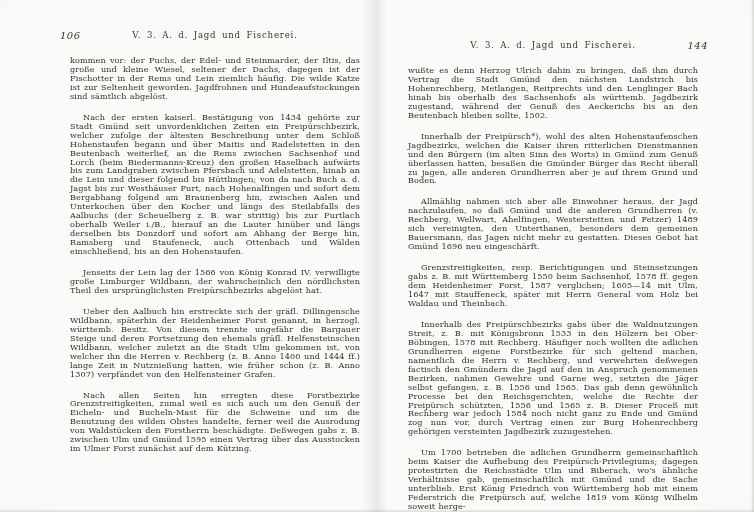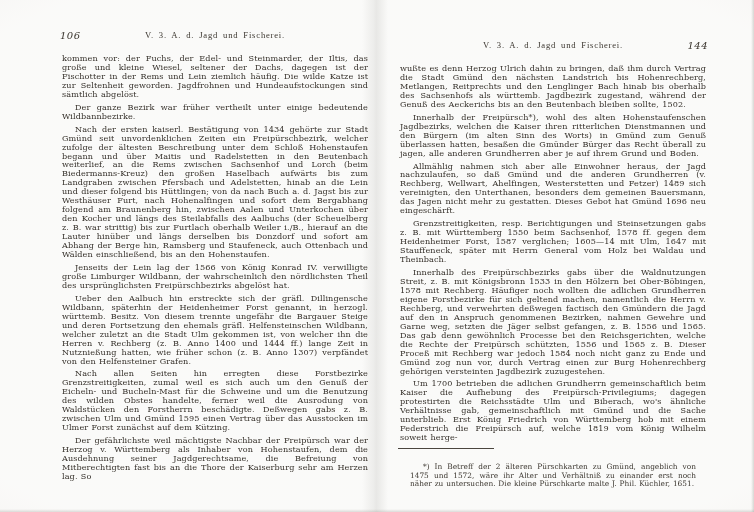--- a/index.html
+++ b/index.html
@@ -57,33 +57,32 @@
     height: 14px;
     margin-bottom: 10px;
     font-size: 8.6px;
     letter-spacing: 0.8px;
     word-spacing: 2px;
     color: #3a352e;
   }
   .running-head .title {
     display: block;
     text-align: center;
-    font-family: Liberation Serif, serif;
   }
   .running-head .folio {
     position: absolute;
     top: 0;
     font-size: 10px;
     letter-spacing: 0.5px;
     font-style: italic;
   }
   .folio.left  { left: 2px; }
   .folio.right { right: 2px; }
   .body-text p {
-    margin: 4px;
+    margin: 12px;
     font-size: 8.1px;
     line-height: 8.95px;
     text-align: justify;
     word-spacing: 0.6px;
     letter-spacing: 0.1px;
   }
   .body-text p.indent { text-indent: 13px; }
   .footnote-rule {
     width: 96px;
     height: 1px;
@@ -108,26 +107,24 @@
 <div class="edge-right"></div>
 <div class="edge-bottom"></div>
 
 <div class="page" id="page-left">
   <div class="running-head">
     <span class="folio left">106</span>
     <span class="title">V. 3. A. d. Jagd und Fischerei.</span>
   </div>
   <div class="body-text">
     <p>kommen vor: der Fuchs, der Edel- und Steinmarder, der Iltis, das große und kleine Wiesel, seltener der Dachs, dagegen ist der Fischotter in der Rems und Lein ziemlich häufig. Die wilde Katze ist zur Seltenheit geworden. Jagdfrohnen und Hundeaufstockungen sind sämtlich abgelöst.</p>
-    <p class="indent">Der ganze Bezirk war früher vertheilt unter einige bedeutende Wildbannbezirke.</p>
     <p class="indent">Nach der ersten kaiserl. Bestätigung von 1434 gehörte zur Stadt Gmünd seit unvordenklichen Zeiten ein Freipürschbezirk, welcher zufolge der ältesten Beschreibung unter dem Schloß Hohenstaufen begann und über Maitis und Radelstetten in den Beutenbach weiterlief, an die Rems zwischen Sachsenhof und Lorch (beim Biedermanns-Kreuz) den großen Haselbach aufwärts bis zum Landgraben zwischen Pfersbach und Adelstetten, hinab an die Lein und dieser folgend bis Hüttlingen; von da nach Buch a. d. Jagst bis zur Westhäuser Furt, nach Hohenalfingen und sofort dem Bergabhang folgend am Braunenberg hin, zwischen Aalen und Unterkochen über den Kocher und längs des Steilabfalls des Aalbuchs (der Scheuelberg z. B. war strittig) bis zur Furtlach oberhalb Weiler i./B., hierauf an die Lauter hinüber und längs derselben bis Donzdorf und sofort am Abhang der Berge hin, Ramsberg und Staufeneck, auch Ottenbach und Wälden einschließend, bis an den Hohenstaufen.</p>
     <p class="indent">Jenseits der Lein lag der 1566 von König Konrad IV. verwilligte große Limburger Wildbann, der wahrscheinlich den nördlichsten Theil des ursprünglichsten Freipürschbezirks abgelöst hat.</p>
     <p class="indent">Ueber den Aalbuch hin erstreckte sich der gräfl. Dillingensche Wildbann, späterhin der Heidenheimer Forst genannt, in herzogl. württemb. Besitz. Von diesem trennte ungefähr die Bargauer Steige und deren Fortsetzung den ehemals gräfl. Helfensteinschen Wildbann, welcher zuletzt an die Stadt Ulm gekommen ist, von welcher ihn die Herren v. Rechberg (z. B. Anno 1400 und 1444 ff.) lange Zeit in Nutznießung hatten, wie früher schon (z. B. Anno 1307) verpfändet von den Helfensteiner Grafen.</p>
     <p class="indent">Nach allen Seiten hin erregten diese Forstbezirke Grenzstreitigkeiten, zumal weil es sich auch um den Genuß der Eicheln- und Bucheln-Mast für die Schweine und um die Benutzung des wilden Obstes handelte, ferner weil die Ausrodung von Waldstücken den Forstherrn beschädigte. Deßwegen gabs z. B. zwischen Ulm und Gmünd 1595 einen Vertrag über das Ausstocken im Ulmer Forst zunächst auf dem Kützing.</p>
-    <p class="indent">Der gefährlichste weil mächtigste Nachbar der Freipürsch war der Herzog v. Württemberg als Inhaber von Hohenstaufen, dem die Ausdehnung seiner Jagdgerechtsame, die Befreiung von Mitberechtigten fast bis an die Thore der Kaiserburg sehr am Herzen lag. So</p>
   </div>
 </div>
 
 <div class="page" id="page-right">
   <div class="running-head">
     <span class="title">V. 3. A. d. Jagd und Fischerei.</span>
     <span class="folio right">144</span>
   </div>
   <div class="body-text">
     <p>wußte es denn Herzog Ulrich dahin zu bringen, daß ihm durch Vertrag die Stadt Gmünd den nächsten Landstrich bis Hohenrechberg, Metlangen, Reitprechts und den Lenglinger Bach hinab bis oberhalb des Sachsenhofs als württemb. Jagdbezirk zugestand, während der Genuß des Aeckerichs bis an den Beutenbach bleiben sollte, 1502.</p>

